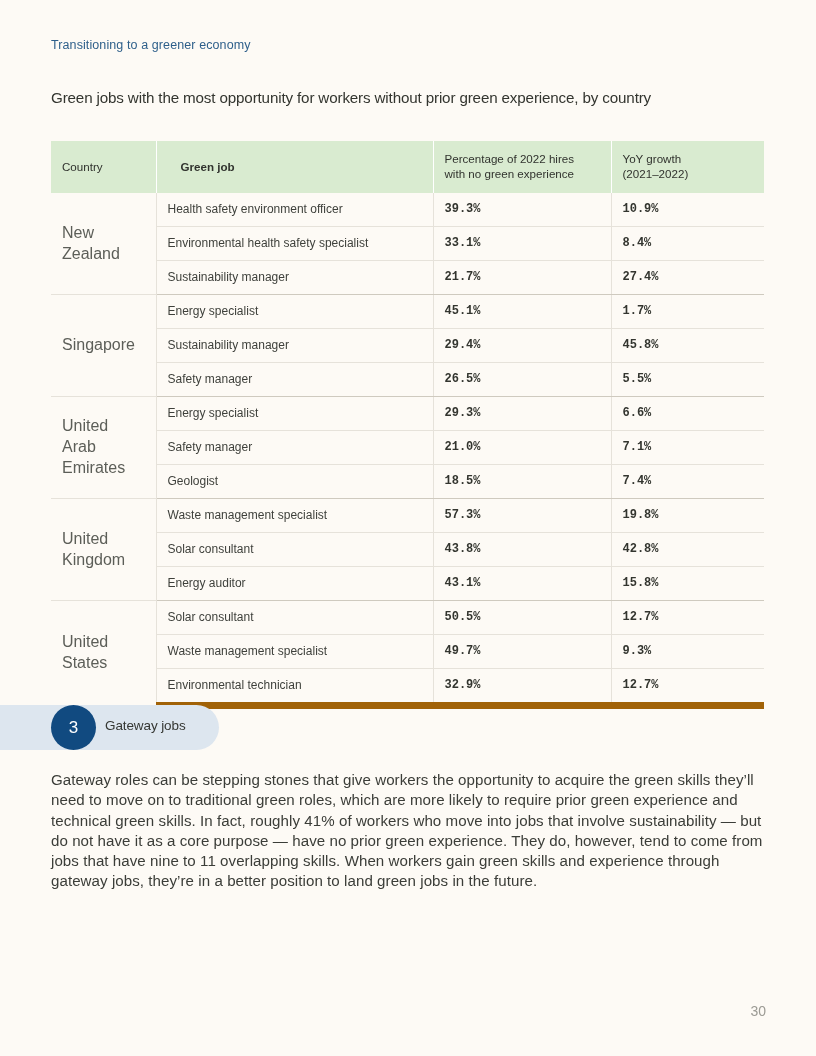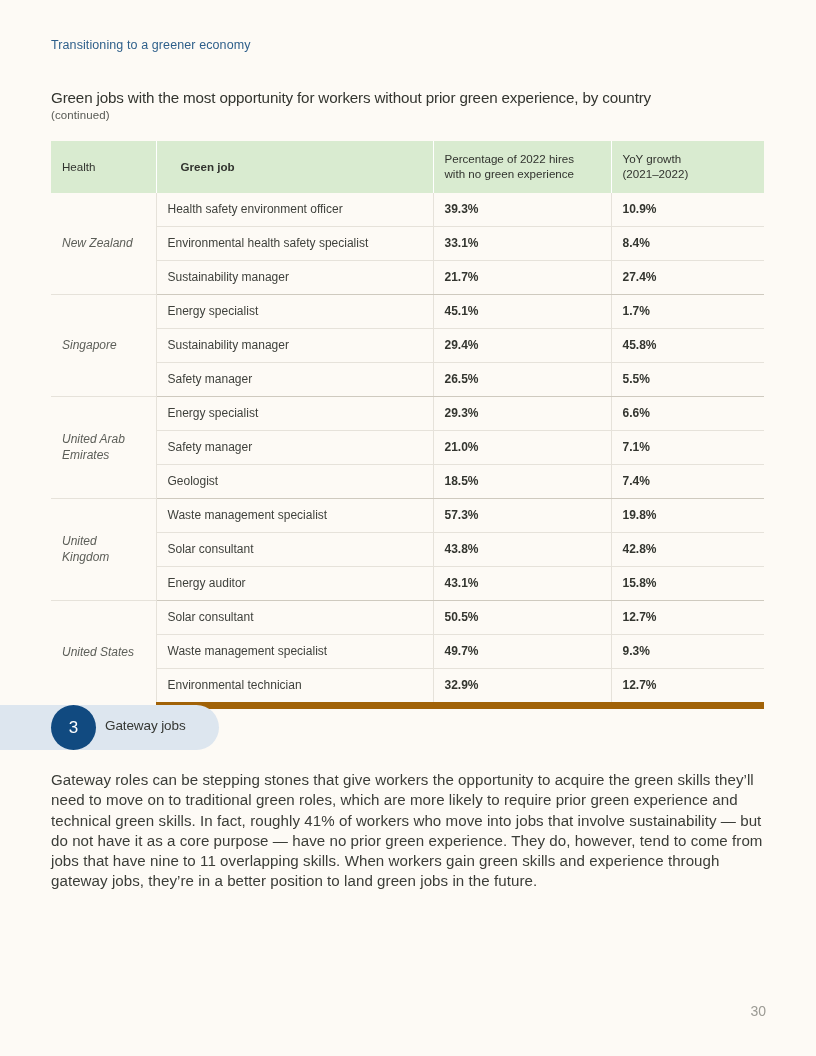--- a/index.html
+++ b/index.html
@@ -90,30 +90,29 @@
     font-size: 12px;
     color: #3e403b;
     padding: 9px 10px 9px 11px;
     vertical-align: middle;
     height: 13px;
     border-bottom: 1px solid #e6e2da;
     border-right: 1px solid #e6e2da;
     line-height: 1.25;
   }
   table.data tbody td.yoy { border-right: none; }
-  table.data tbody td.num { font-weight: bold; color: #33352f; }
+  table.data tbody td.num { font-weight: bold; color: #33352f; font-family: Liberation Mono, monospace; }
   table.data tbody td.country {
     color: #5c5e58;
     text-align: left;
     vertical-align: middle;
     border-right: 1px solid #e6e2da;
     border-bottom: 1px solid #e6e2da;
-    font-size: 12px;
+    font-size: 16px;
     line-height: 1.3;
-    font-style: italic;
   }
   table.data tbody tr.grp-end td { border-bottom: 1px solid #cfcabf; }
   table.data tbody tr.last-row td { border-bottom: 7px solid #a16207; }
 
   
   .section-badge {
     position: absolute;
     left: 0px;
     top: 705px;
     height: 45px;
@@ -169,34 +168,33 @@
 </style>
 </head>
 <body>
 
 <div class="page">
 
   <div class="running-head">Transitioning to a greener economy</div>
 
   <div class="title-block">
     <div class="title">Green jobs with the most opportunity for workers without prior green experience, by country</div>
-    <div class="subtitle">(continued)</div>
   </div>
 
   <div class="table-wrap">
     <table class="data">
       <colgroup>
         <col class="c-country">
         <col class="c-job">
         <col class="c-pct">
         <col class="c-yoy">
       </colgroup>
       <thead>
         <tr>
-          <th>Health</th>
+          <th>Country</th>
           <th class="bold-head">Green job</th>
           <th>
             <span>Percentage of 2022 hires</span><br>
             <span>with no green experience</span>
           </th>
           <th class="last">
             <span>YoY growth</span><br>
             <span>(2021–2022)</span>
           </th>
         </tr>

